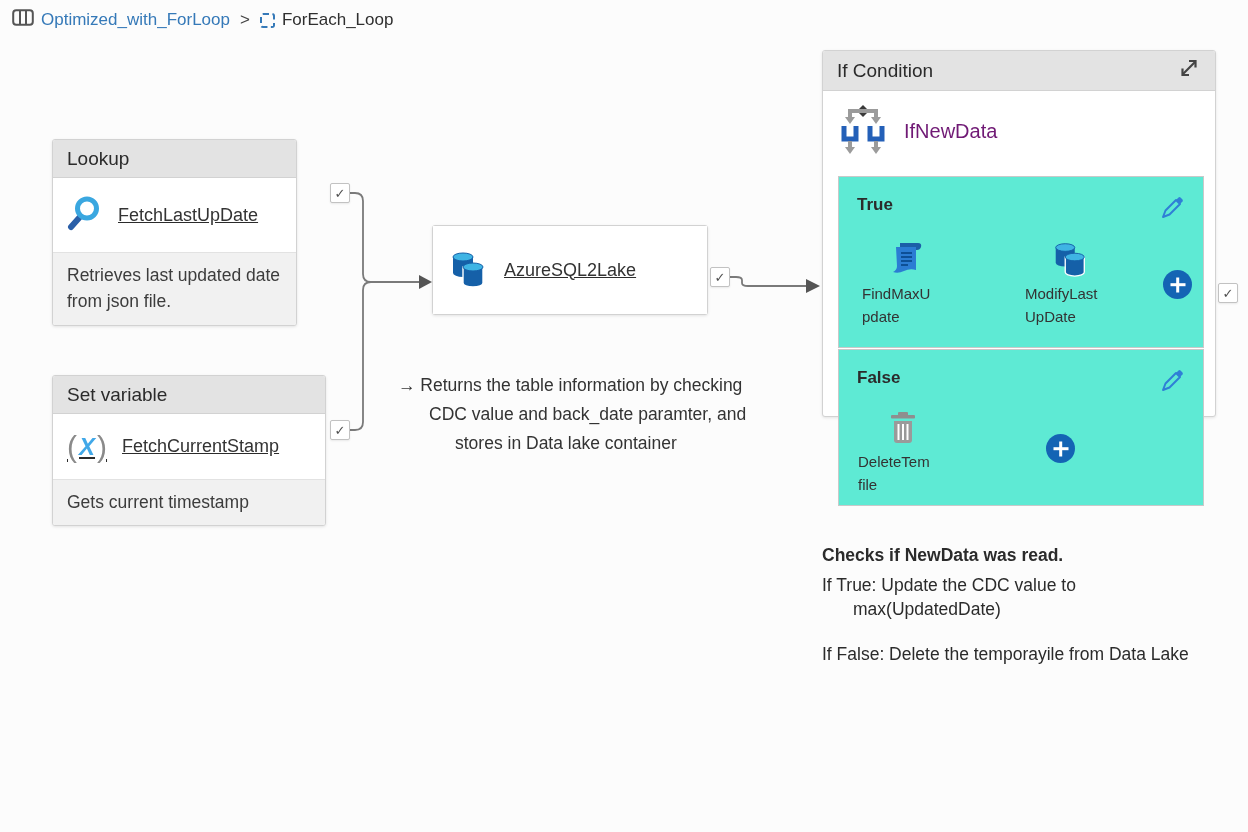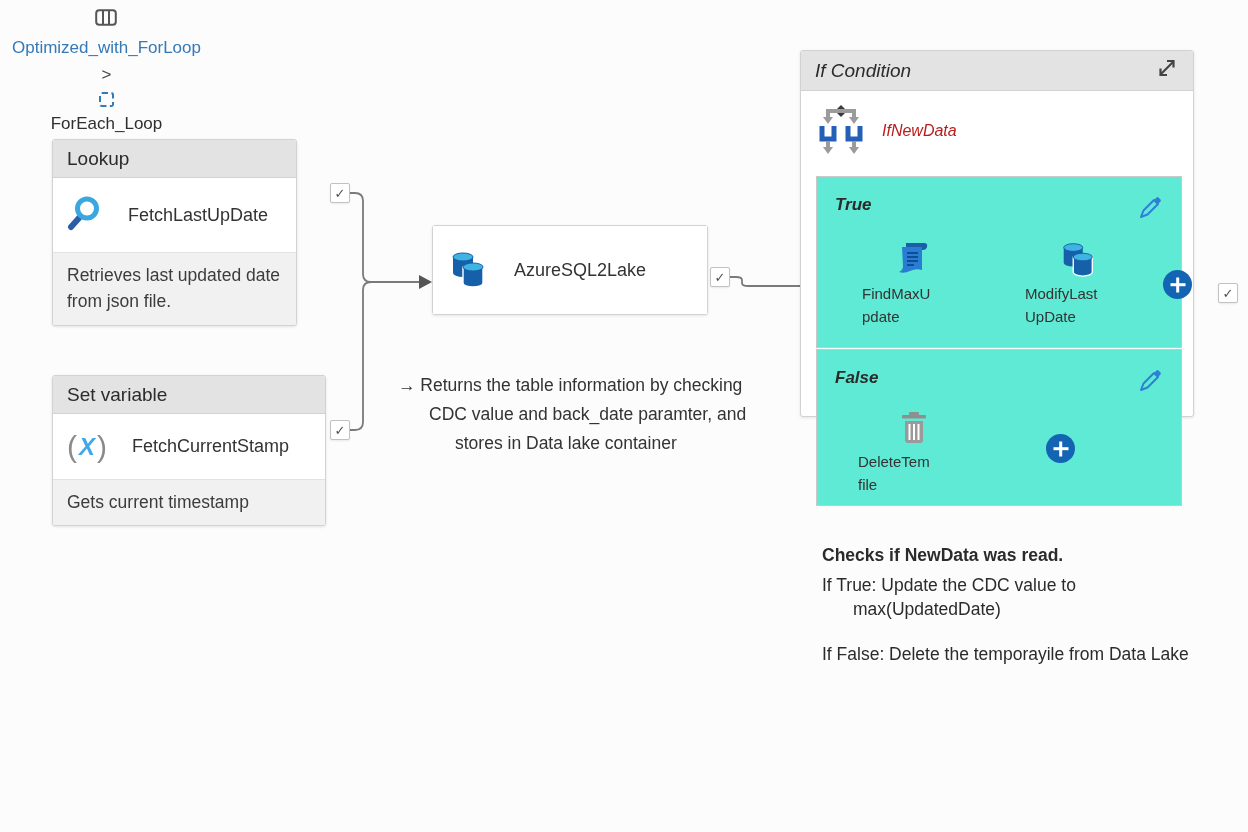--- a/index.html
+++ b/index.html
@@ -2,49 +2,49 @@
 <html><head>
 <meta charset="utf-8">
 <style>
   * { margin:0; padding:0; box-sizing:border-box; }
   html,body { width:1248px; height:832px; }
   body {
     font-family:"Liberation Sans","DejaVu Sans",sans-serif;
     background:#fcfcfc; position:relative; overflow:hidden; color:#2b2b2b;
   }
   
-  .breadcrumb { position:absolute; left:12px; top:9px; display:flex; align-items:center; gap:7px; font-size:17px; z-index:4;flex-direction:column; }
+  .breadcrumb { position:absolute; left:12px; top:9px; display:flex; align-items:center; gap:7px; font-size:17px; z-index:4; }
   .crumb-link { color:#3579b8; cursor:pointer; }
   .crumb-sep { color:#444; padding:0 3px; }
   .crumb-current { color:#2f2f2f; }
   .foreach-glyph { width:15px; height:15px; border:2px dashed #3579b8; border-radius:3px; }
   
   .card { position:absolute; background:#fff; border:1px solid #d2d2d2; border-radius:3px;
           box-shadow:0 1px 3px rgba(0,0,0,.10); z-index:2; }
   .card-header { background:#e3e3e3; border-bottom:1px solid #d2d2d2; font-size:19px; color:#2b2b2b;
                  padding:0 14px; display:flex; align-items:center; height:38px; border-radius:2px 2px 0 0; }
-  .card-body { display:flex; align-items:center; padding:0 14px; gap:25px; background:#fff; }
+  .card-body { display:flex; align-items:center; padding:0 14px; gap:15px; background:#fff;text-decoration:underline; }
   .activity-name { font-size:18px; color:#333; }
   .card-note { background:#f1f1f1; border-top:1px solid #e2e2e2; font-size:17.5px; color:#3c3c3c;
                padding:9px 14px 10px 14px; line-height:1.5; border-radius:0 0 2px 2px; }
   
   .setvar-icon { display:flex; align-items:center; font-size:30px; color:#8a8a8a; font-weight:300; }
   .setvar-icon .x { color:#41a8e8; font-size:24px; font-weight:700; font-style:italic; padding:0 2px; }
   
   .port { position:absolute; width:20px; height:20px; background:#fff; border:1px solid #c2c2c2;
           border-radius:2px; box-shadow:0 1px 2px rgba(0,0,0,.08); display:flex; align-items:center;
           justify-content:center; font-size:13px; font-weight:700; color:#4f4f4f; z-index:3; cursor:pointer; }
   
   .if-header { height:40px; justify-content:space-between; }
   .if-body-row { display:flex; align-items:center; gap:17px; padding:12px 14px 0 16px; }
-  .if-name { font-size:16px; color:#b91c1c; }
+  .if-name { font-size:20px; color:#701a75; }
   .branch-box { position:absolute; left:15px; width:366px; background:#5eead4; border:1px solid #c9c9c9; }
   .branch-head { display:flex; justify-content:space-between; align-items:flex-start; padding:18px 18px 0 18px; }
   .branch-label { font-size:17px; font-weight:700; color:#2b2b2b; }
-  .node { position:absolute; display:flex; flex-direction:column; align-items:flex-end; }
+  .node { position:absolute; display:flex; flex-direction:column; align-items:center; }
   .node-label { font-size:15px; color:#333; line-height:1.55; }
   .plus-btn { position:absolute; width:29px; height:29px; border-radius:50%; background:#1464b4; cursor:pointer; }
   .plus-btn::before, .plus-btn::after { content:""; position:absolute; background:#fff; left:50%; top:50%; }
   .plus-btn::before { width:15px; height:3.6px; transform:translate(-50%,-50%); }
   .plus-btn::after  { width:3.6px; height:15px; transform:translate(-50%,-50%); }
   .edit-pencil { position:absolute; cursor:pointer; }
   
   .copy-note { position:absolute; left:398px; top:371px; font-size:17.5px; color:#333; line-height:29px; z-index:2; }
   .copy-note .l2 { padding-left:31px; }
   .copy-note .l3 { padding-left:57px; }
@@ -144,21 +144,21 @@
 <div class="port" style="left:710px; top:267px;">
   <span>✓</span>
 </div>
 
 <div class="copy-note">
   <div class="l1">→ Returns the table information by checking</div>
   <div class="l2">CDC value and back_date paramter, and</div>
   <div class="l3">stores in Data lake container</div>
 </div>
 
-<div class="card" style="left:800px; top:50px; width:394px; height:367px;font-style:italic;">
+<div class="card" style="left:822px; top:50px; width:394px; height:367px;">
   <div class="card-header if-header">
     <span>If Condition</span>
     <span class="edit-pencil" style="position:static;">
       <svg width="24" height="24" viewBox="0 0 24 24">
         <line x1="6" y1="18" x2="18" y2="6" stroke="#444" stroke-width="2.2"></line>
         <polyline points="12,5 18.5,5 18.5,11.5" fill="none" stroke="#444" stroke-width="2.2"></polyline>
         <polyline points="12,19 5.5,19 5.5,12.5" fill="none" stroke="#444" stroke-width="2.2"></polyline>
       </svg>
     </span>
   </div>

